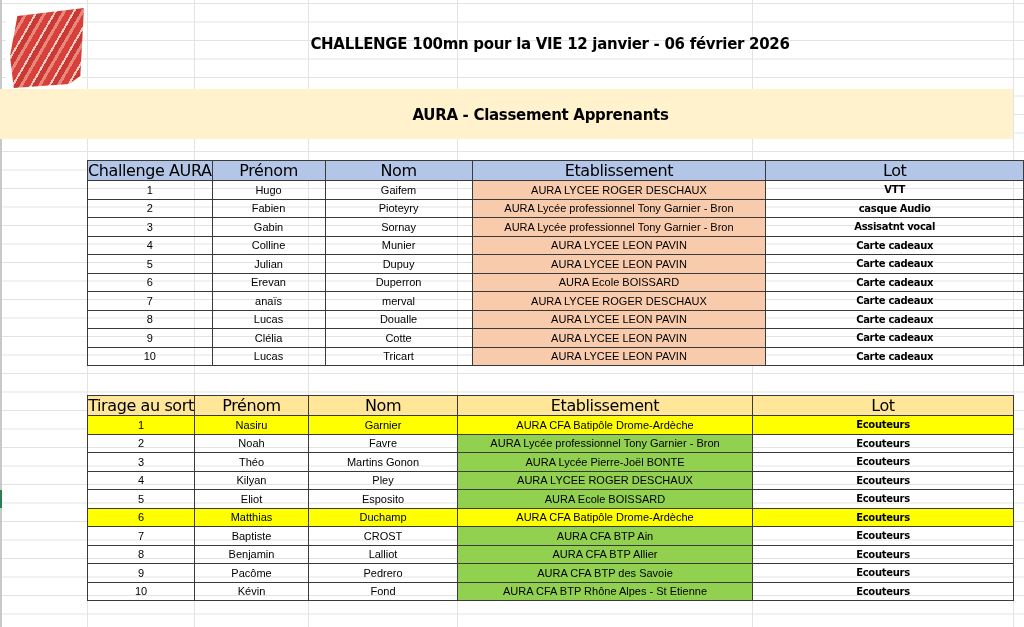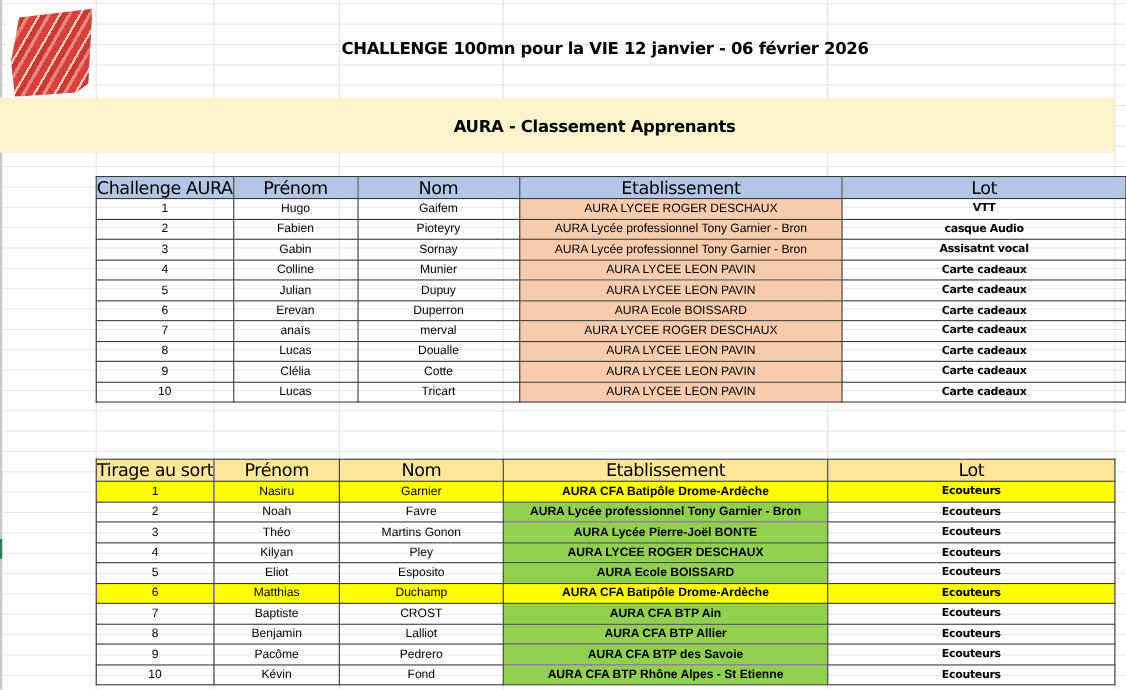--- a/index.html
+++ b/index.html
@@ -62,25 +62,25 @@
   }
   table.sheet td, table.sheet th {
     border:1px solid #3a3a3a; height:17.5px; padding:0; text-align:center;
     white-space:nowrap; overflow:hidden;
   }
   table.sheet th {
     font-family:"DejaVu Sans", sans-serif; font-weight:normal; font-size:16px;
     letter-spacing:-0.4px;
   }
   table.t1 { top:160px; }
-  table.t2 { top:417px;padding-left:40px; }
+  table.t2 { top:395px;padding-left:40px; }
   table.t1 th { background:#b4c6e7; }
   table.t2 th { background:#ffe699; }
   td.etab-orange { background:#f8cbad; }
-  td.etab-green { background:#92d050;font-weight:bold; }
+  td.etab-green { background:#92d050; }
   td.lot { font-family:"DejaVu Sans", sans-serif; font-weight:bold; font-size:10px; letter-spacing:-0.3px; }
   tr.hl td { background:#ffff00; }
   col.c1 { width:107px; } col.c2 { width:114px; } col.c3 { width:149px; }
   col.c4 { width:295px; } col.c5 { width:261px; }
 </style>
 </head>
 <body>
 
 <div class="grid"></div>
 <div class="vline" style="left:87px"></div>

